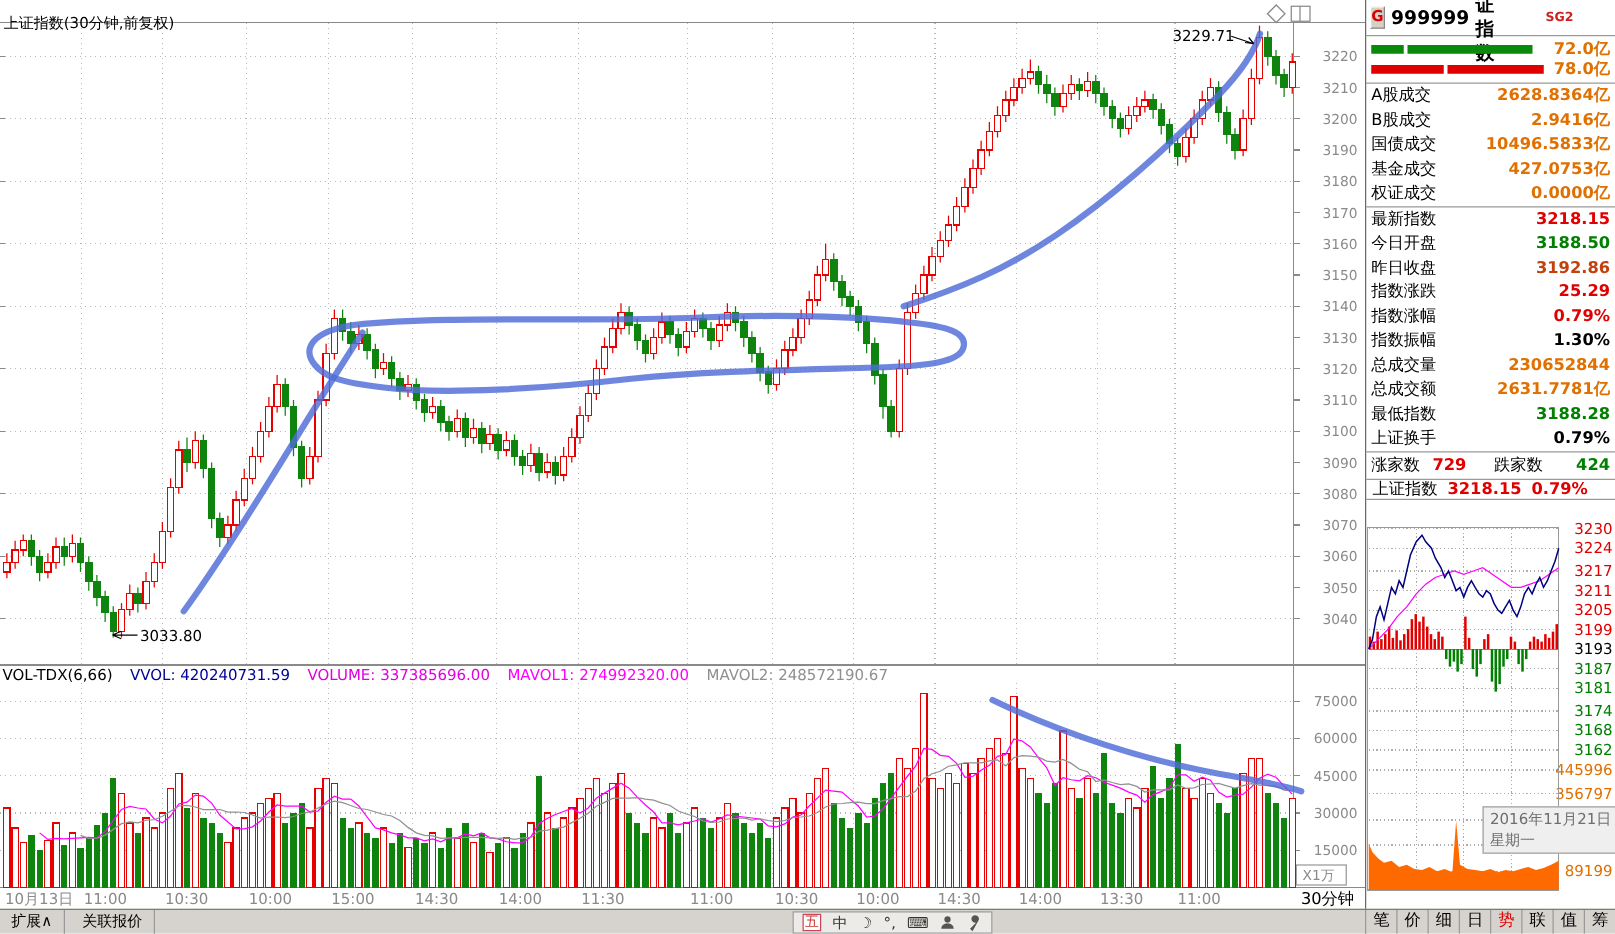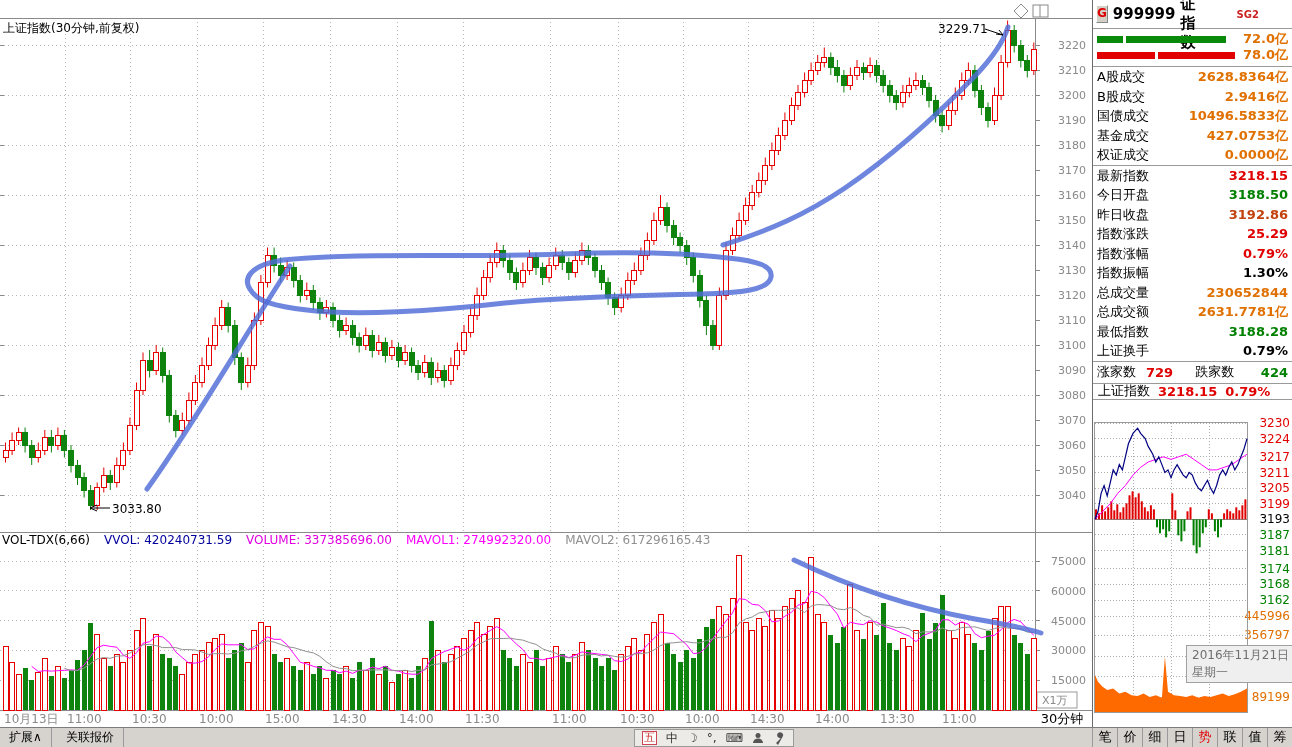--- a/index.html
+++ b/index.html
@@ -1,18 +1,18 @@
 <!DOCTYPE html>
 <html><head>
 <meta charset="utf-8">
 <style>
   html,body{margin:0;padding:0;width:1292px;height:747px;overflow:hidden;
     font-family:"DejaVu Sans","Liberation Sans",sans-serif;background:#fff;}
   #stage{position:relative;width:1292px;height:747px;background:#fff;}
-  #chart-title{position:absolute;left:3px;top:20px;font-size:12px;color:#000;z-index:3;}
+  #chart-title{position:absolute;left:3px;top:10px;font-size:12px;color:#000;z-index:3;}
   #chart-svg{position:absolute;left:0;top:0;z-index:1;}
   #vol-header{position:absolute;left:2px;top:533px;height:13px;display:flex;gap:14px;
     font-size:12px;white-space:nowrap;z-index:3;}
   
   #sidebar{position:absolute;left:1092px;top:0;width:199px;height:747px;background:#fff;
     border-left:1px solid #6b6b6b;z-index:2;}
   .sb-sec{border-bottom:1px solid #9a9a9a;}
   #sb-header{height:28px;display:flex;align-items:center;padding:0 3px;gap:5px;}
   #g-btn{width:17px;height:16px;background:#d4d0c8;border:1px solid #888;border-top-color:#fff;
     border-left-color:#fff;color:#d00;font-weight:bold;font-size:12px;text-align:center;line-height:15px;}
@@ -688,21 +688,21 @@
           <rect x="1033" y="5" width="15" height="12"></rect>
           <line x1="1040" y1="5" x2="1040" y2="17"></line>
         </g>
       </g>
     </svg>
   <div id="vol-header">
       <span style="color:#000000">VOL-TDX(6,66)</span>
       <span style="color:#00009c">VVOL: 420240731.59</span>
       <span style="color:#e100e1">VOLUME: 337385696.00</span>
       <span style="color:#ff00ff">MAVOL1: 274992320.00</span>
-      <span style="color:#909090">MAVOL2: 617296165.43</span>
+      <span style="color:#909090">MAVOL2: 248572190.67</span>
     </div>
 
   <div id="sidebar">
     <div id="sb-header" class="sb-sec">
       <div id="g-btn">G</div>
       <span class="sb-code">999999</span>
       <span class="sb-code">上证指数</span>
       <span class="sb-tag">SG2</span>
       <span class="sb-tag">XG1</span>
     </div>

